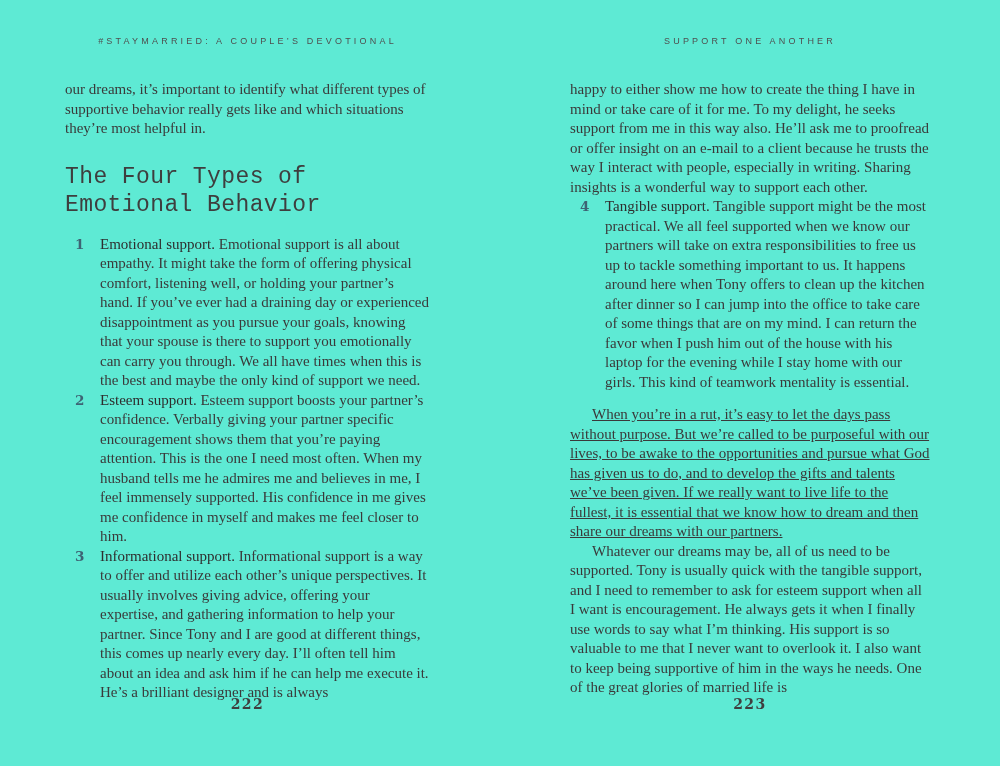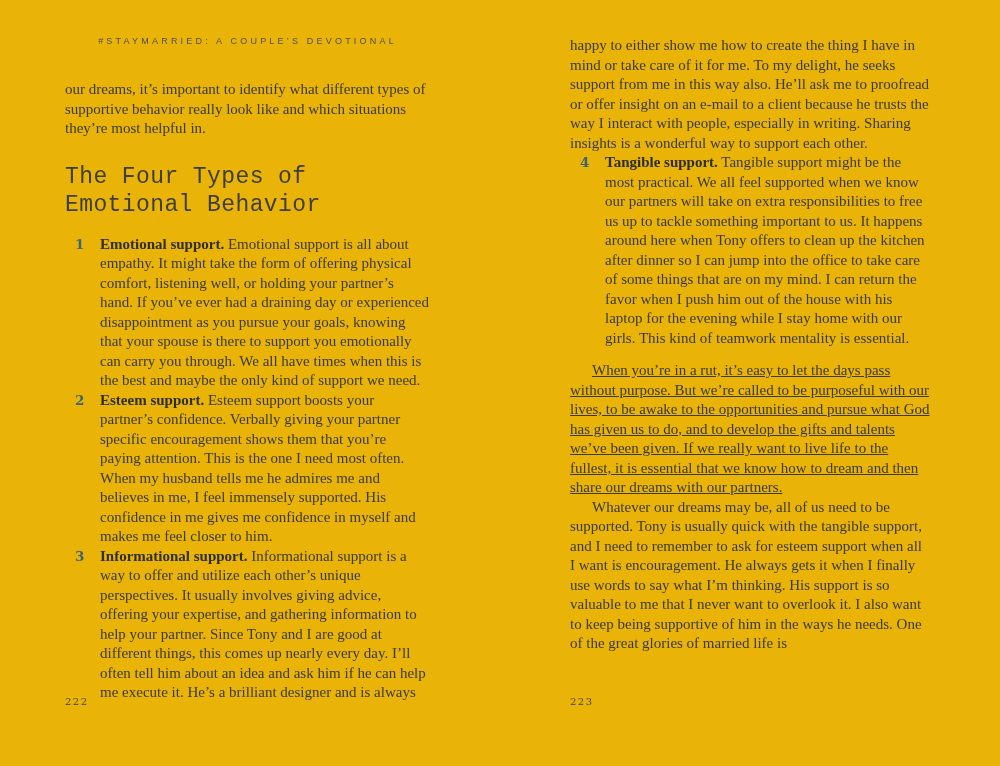--- a/index.html
+++ b/index.html
@@ -4,21 +4,21 @@
 <style>
   html, body { margin: 0; padding: 0; }
   body {
     width: 1000px; height: 766px;
     background: #ffffff;
     font-family: "Liberation Serif", serif;
     color: #3a3a3a;
     position: relative;
     overflow: hidden;
   }
-  .spread { position: absolute; inset: 0; background: #eab308; }
+  .spread { position: absolute; inset: 0; background: #5eead4; }
 
   .page { position: absolute; top: 36px; }
   .page-left  { left: 65px;  width: 365px; }
   .page-right { left: 570px; width: 360px; }
 
   .running-head {
     font-family: "Liberation Sans", sans-serif;
     font-size: 9px;
     letter-spacing: 3.2px;
     color: #4f4f4f;
@@ -53,48 +53,49 @@
     flex: 0 0 35px;
     padding-left: 10px;
     box-sizing: border-box;
     font-family: "DejaVu Serif", serif;
     font-weight: 700;
     font-size: 13.5px;
     line-height: 19.5px;
     color: #3d6474;
   }
   .li-text { flex: 1; }
-  .li-title { font-weight: 700; color: #2e2e2e; }
+  .li-title { font-weight: 400; color: #2e2e2e; }
 
   .continuation { }
 
   .para-gap { margin-top: 13px; text-decoration: underline; }
   .indented { text-indent: 22px; }
 
   .folio {
     position: absolute;
     top: 696px;
     font-family: "DejaVu Serif", serif;
-    font-weight: 400;
-    font-size: 10px;
+    font-weight: 700;
+    font-size: 14px;
     letter-spacing: 1.5px;
     color: #3f3f3f;
+    text-align: center;
   }
   .folio-left  { left: 65px;  width: 365px; }
   .folio-right { left: 570px; width: 360px; }
 </style>
 </head>
 <body>
 
 <div class="spread">
 
   <div class="page page-left">
     <div class="running-head">#STAYMARRIED: A COUPLE’S DEVOTIONAL</div>
 
-    <p class="body-text intro">our dreams, it’s important to identify what different types of supportive behavior really look like and which situations they’re most helpful in.</p>
+    <p class="body-text intro">our dreams, it’s important to identify what different types of supportive behavior really gets like and which situations they’re most helpful in.</p>
 
     <h1 class="chapter-heading"><span>The Four Types of</span><br><span>Emotional Behavior</span></h1>
 
     <div class="body-text">
 
       <div class="list-item">
         <span class="li-num">1</span>
         <p class="li-text"><strong class="li-title">Emotional support.</strong> <span>Emotional support is all about empathy. It might take the form of offering physical comfort, listening well, or holding your partner’s hand. If you’ve ever had a draining day or experienced disappointment as you pursue your goals, knowing that your spouse is there to support you emotionally can carry you through. We all have times when this is the best and maybe the only kind of support we need.</span></p>
       </div>
 
@@ -105,20 +106,21 @@
 
       <div class="list-item">
         <span class="li-num">3</span>
         <p class="li-text"><strong class="li-title">Informational support.</strong> <span>Informational support is a way to offer and utilize each other’s unique perspectives. It usually involves giving advice, offering your expertise, and gathering information to help your partner. Since Tony and I are good at different things, this comes up nearly every day. I’ll often tell him about an idea and ask him if he can help me execute it. He’s a brilliant designer and is always</span></p>
       </div>
 
     </div>
   </div>
 
   <div class="page page-right">
+    <div class="running-head">SUPPORT ONE ANOTHER</div>
 
     <p class="body-text continuation">happy to either show me how to create the thing I have in mind or take care of it for me. To my delight, he seeks support from me in this way also. He’ll ask me to proofread or offer insight on an e-mail to a client because he trusts the way I interact with people, especially in writing. Sharing insights is a wonderful way to support each other.</p>
 
     <div class="body-text">
       <div class="list-item">
         <span class="li-num">4</span>
         <p class="li-text"><strong class="li-title">Tangible support.</strong> <span>Tangible support might be the most practical. We all feel supported when we know our partners will take on extra responsibilities to free us up to tackle something important to us. It happens around here when Tony offers to clean up the kitchen after dinner so I can jump into the office to take care of some things that are on my mind. I can return the favor when I push him out of the house with his laptop for the evening while I stay home with our girls. This kind of teamwork mentality is essential.</span></p>
       </div>
     </div>
 

